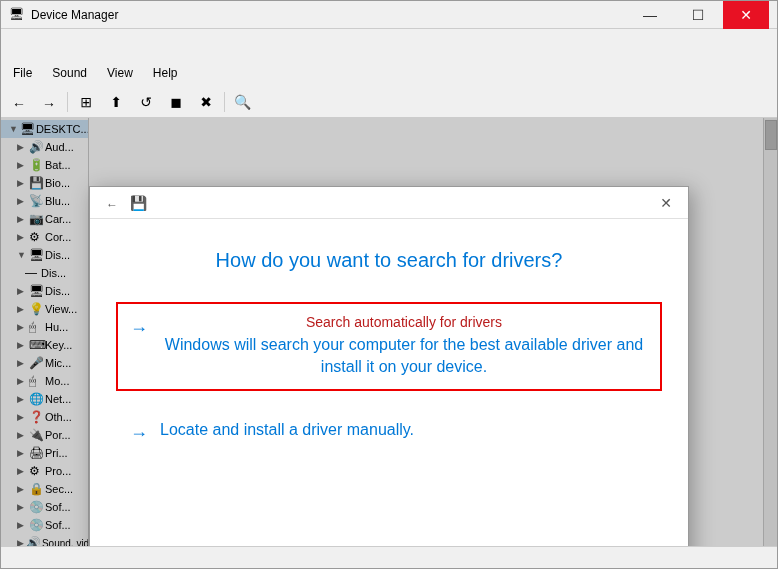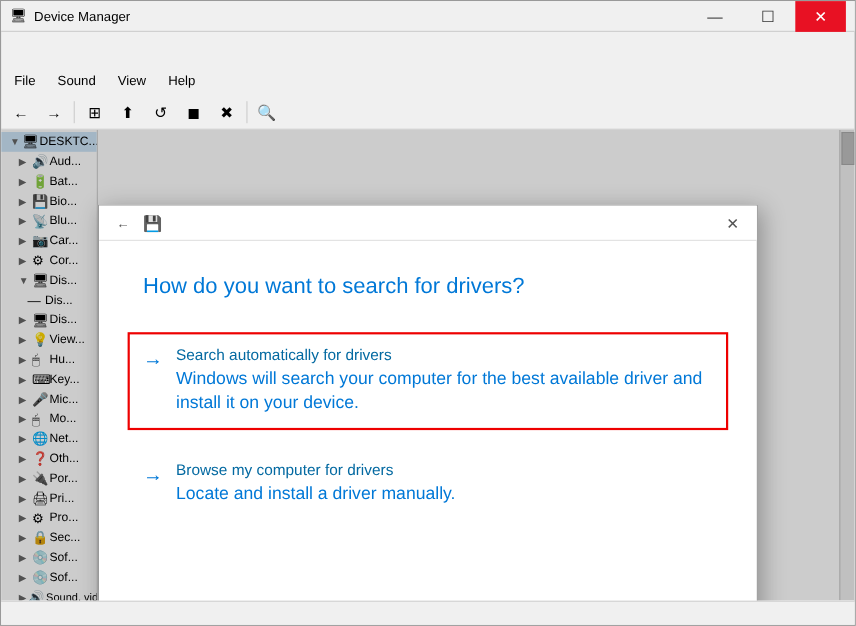--- a/index.html
+++ b/index.html
@@ -222,20 +222,21 @@
       color: #555;
       border: none;
       background: transparent;
     }
 
     
     .dialog-content {
       flex: 1;
       padding: 30px 40px 20px 40px;
       overflow-y: auto;
+      text-align: center;
     }
     .dialog-heading {
       font-size: 20px;
       color: #0078d7;
       font-weight: 300;
       margin-bottom: 30px;
     }
 
     
     .option-item {
@@ -253,21 +254,21 @@
     }
     .option-arrow {
       color: #0078d7;
       font-size: 18px;
       margin-top: 2px;
       flex-shrink: 0;
     }
     .option-texts {}
     .option-title {
       font-size: 14px;
-      color: #0369a1;
+      color: #b91c1c;
       font-weight: 400;
       margin-bottom: 4px;
     }
     .option-desc {
       font-size: 16px;
       color: #0078d7;
       line-height: 1.4;
     }
 
     
@@ -509,21 +510,20 @@
           <span class="option-arrow">→</span>
           <div class="option-texts">
             <div class="option-title">Search automatically for drivers</div>
             <div class="option-desc">Windows will search your computer for the best available driver and install it on your device.</div>
           </div>
         </div>
 
         <div class="option-item">
           <span class="option-arrow">→</span>
           <div class="option-texts">
-            <div class="option-title">Browse my computer for drivers</div>
             <div class="option-desc">Locate and install a driver manually.</div>
           </div>
         </div>
       </div>
 
       <div class="dialog-footer">
         <button class="cancel-button">Cancel</button>
       </div>
     </div>
 

